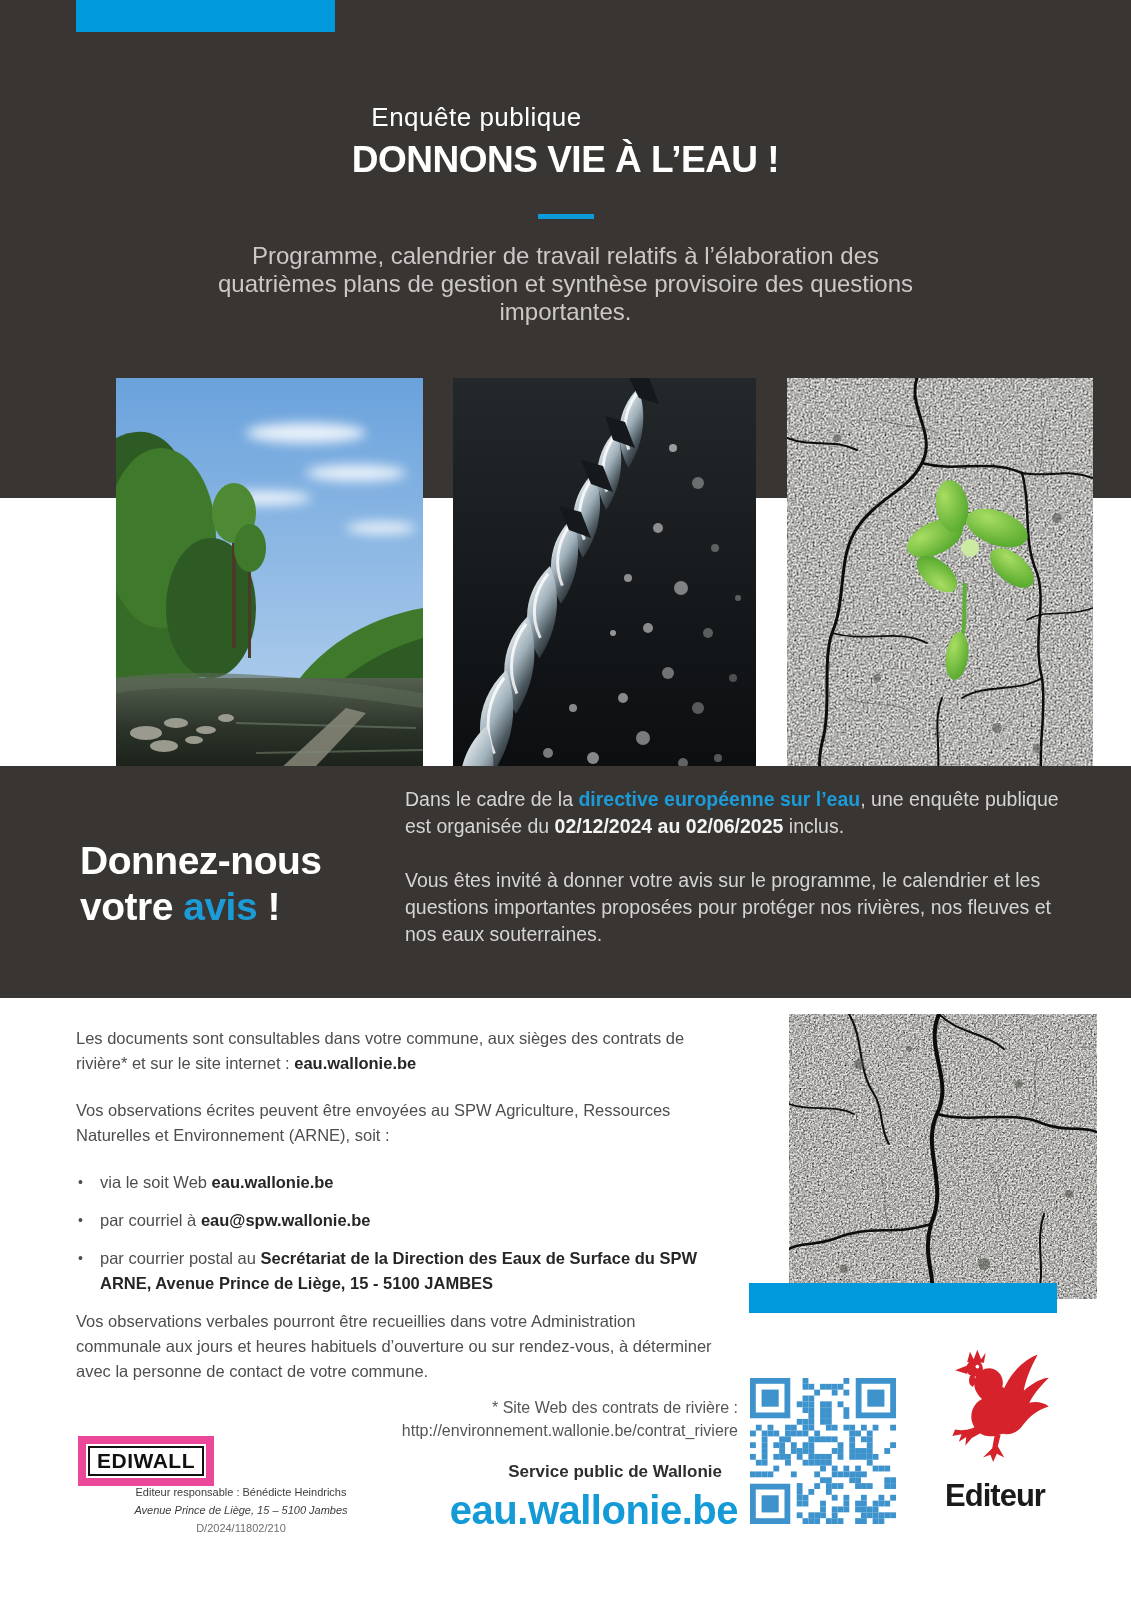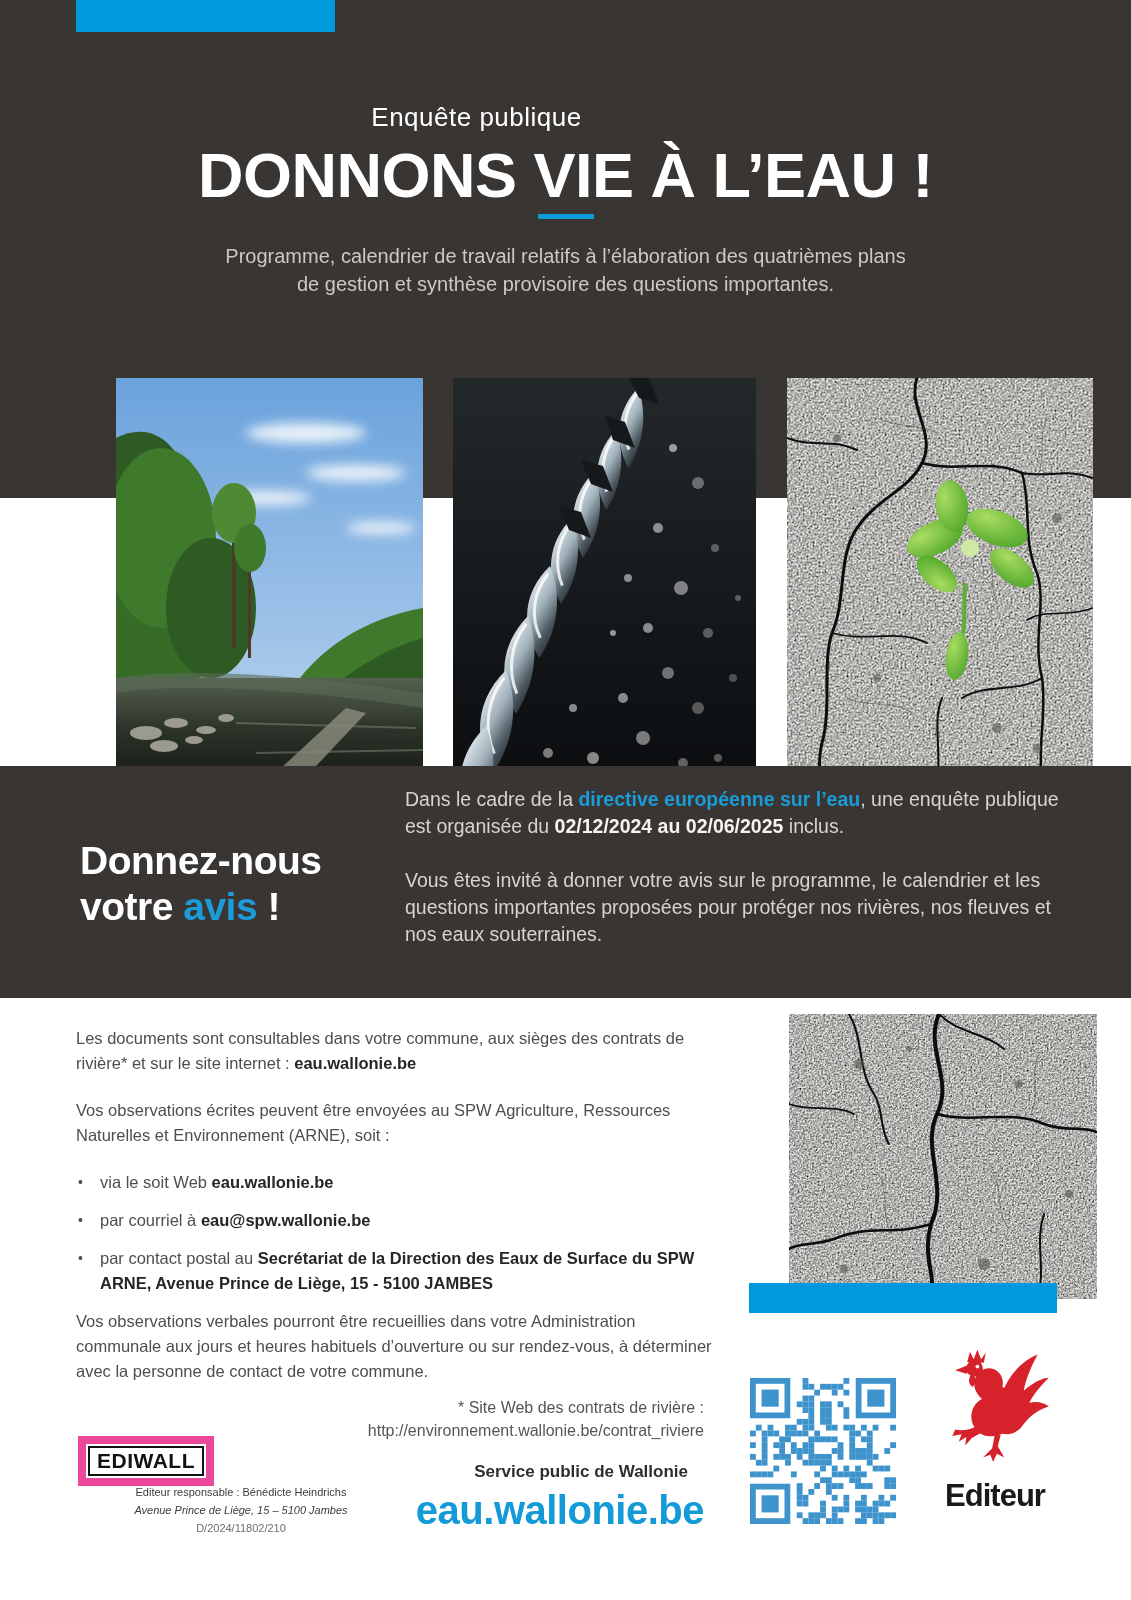--- a/index.html
+++ b/index.html
@@ -9,25 +9,25 @@
   
   .band-top{position:absolute;left:0;top:0;width:1131px;height:498px;background:#393533;}
   .band-mid{position:absolute;left:0;top:766px;width:1131px;height:232px;background:#393533;}
 
   .blue-rect{position:absolute;left:76px;top:0;width:259px;height:32px;background:#0099db;}
 
   
   .kicker{position:absolute;left:0;top:102px;width:953px;text-align:center;
           color:#ffffff;font-size:26px;font-weight:400;letter-spacing:.5px;}
   .main-title{position:absolute;left:0;top:139px;width:1131px;text-align:center;
-          color:#ffffff;font-size:63px;font-weight:800;letter-spacing:-.5px;}
+          color:#ffffff;font-size:37px;font-weight:800;letter-spacing:-.5px;}
   .title-dash{position:absolute;left:538px;top:214px;width:56px;height:5px;background:#0c9bd9;}
   .subtitle{position:absolute;left:0;top:242px;width:1131px;display:flex;justify-content:center;}
   .subtitle span{display:block;max-width:705px;text-align:center;color:#cbc8c6;
-          font-size:20px;line-height:28px;font-weight:400;}
+          font-size:24px;line-height:28px;font-weight:400;}
 
   
   .photo{position:absolute;overflow:hidden;}
   .photo svg{display:block;}
   .photo-river{left:76px;top:362px;width:307px;height:404px;}
   .photo-weir{left:413px;top:362px;width:303px;height:404px;}
   .photo-soil{left:747px;top:362px;width:306px;height:404px;}
   .photo-soil2{left:749px;top:998px;width:308px;height:285px;}
   .blue-bar{position:absolute;left:749px;top:1283px;width:308px;height:30px;background:#0099db;}
 
@@ -53,21 +53,21 @@
   
   .ediwall{position:absolute;left:78px;top:1436px;border:8px solid #ec4899;padding:2px;
            background:#fff;}
   .ediwall .inner{border:2px solid #111;padding:1px 7px;font-weight:800;font-size:21px;
            letter-spacing:.5px;color:#111;}
   .editor{position:absolute;left:76px;top:1483px;width:330px;color:#3c3c3c;
            font-size:11px;line-height:18px;text-align:center;}
   .editor .it{font-style:italic;}
   .editor .gray{color:#6e6e6e;}
 
-  .footer-center{position:absolute;right:427px;top:1396px;width:420px;text-align:right;}
+  .footer-center{position:absolute;right:393px;top:1396px;width:420px;text-align:right;}
   .site-note{color:#555555;font-size:16px;line-height:23px;margin:0;}
   .spw{color:#2e2e2e;font-size:17px;font-weight:700;margin:20px 16px 0 0;}
   .big-url{color:#149ad6;font-size:40px;font-weight:800;letter-spacing:-.5px;margin:6px 0 0 0;}
 
   .qr{position:absolute;left:750px;top:1378px;width:146px;height:146px;}
   .wallonie{position:absolute;left:922px;top:1348px;width:146px;height:190px;text-align:center;}
   .wallonie svg{display:block;margin:0 auto;}
   .wallonie .word{color:#1a1a1a;font-size:31px;font-weight:800;letter-spacing:-1px;margin-top:2px;}
 </style>
 </head>
@@ -320,21 +320,21 @@
     </svg>
   </figure>
   <div class="blue-bar"></div>
 
   <div class="main-text">
     <p><span>Les documents sont consultables dans votre commune, aux sièges des contrats de rivière* et sur le site internet : </span><b>eau.wallonie.be</b></p>
     <p>Vos observations écrites peuvent être envoyées au SPW Agriculture, Ressources Naturelles et Environnement (ARNE), soit :</p>
     <ul class="bullets">
       <li><span class="dot">•</span><span>via le soit Web </span><b>eau.wallonie.be</b></li>
       <li><span class="dot">•</span><span>par courriel à </span><b>eau@spw.wallonie.be</b></li>
-      <li><span class="dot">•</span><span>par contact postal au </span><b>Secrétariat de la Direction des Eaux de Surface du SPW ARNE, Avenue Prince de Liège, 15 - 5100 JAMBES</b></li>
+      <li><span class="dot">•</span><span>par courrier postal au </span><b>Secrétariat de la Direction des Eaux de Surface du SPW ARNE, Avenue Prince de Liège, 15 - 5100 JAMBES</b></li>
     </ul>
     <p>Vos observations verbales pourront être recueillies dans votre Administration communale aux jours et heures habituels d’ouverture ou sur rendez-vous, à déterminer avec la personne de contact de votre commune.</p>
   </div>
 
   <div class="ediwall">
     <div class="inner">EDIWALL</div>
   </div>
   <div class="editor">
     <div>Editeur responsable : Bénédicte Heindrichs</div>
     <div class="it">Avenue Prince de Liège, 15 – 5100 Jambes</div>

